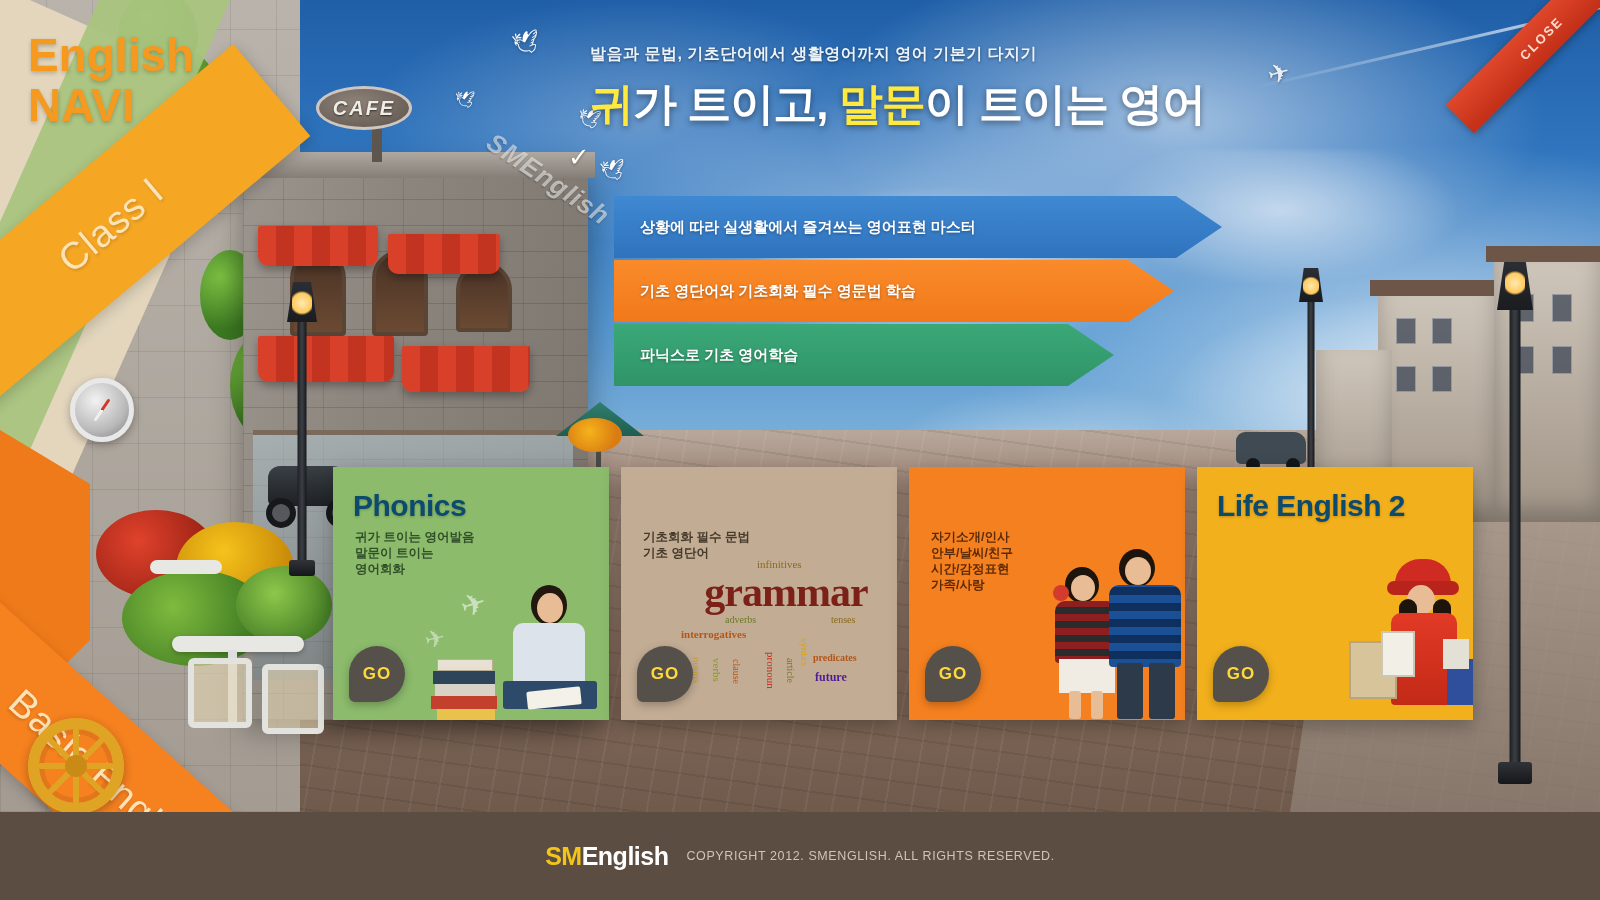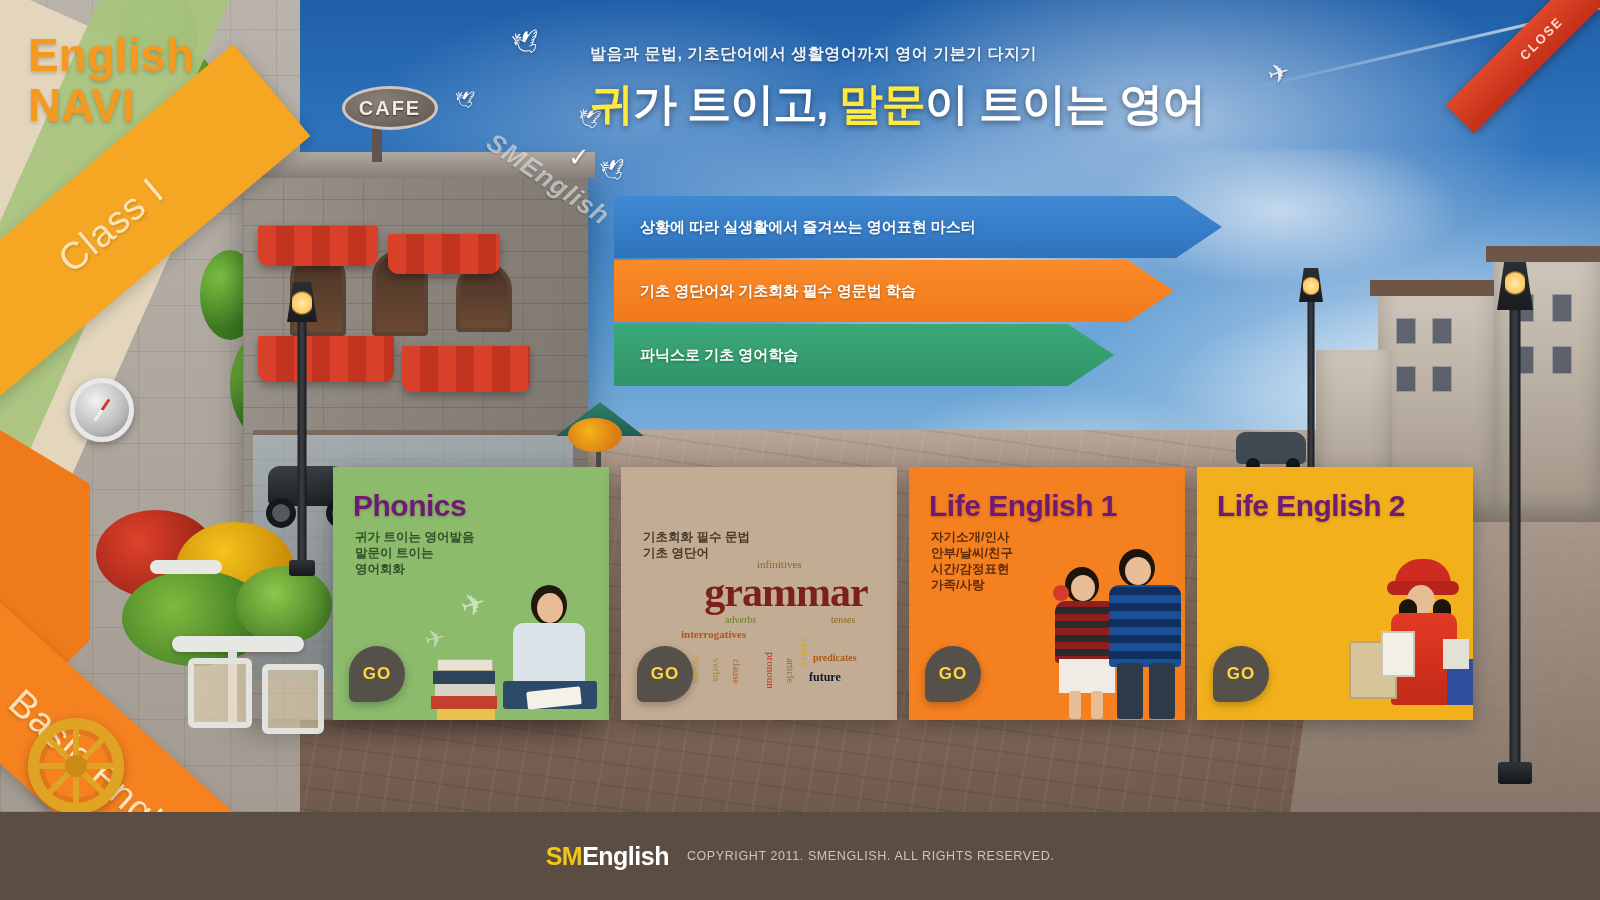--- a/index.html
+++ b/index.html
@@ -96,27 +96,28 @@
     content:""; position:absolute; inset:0;
     background-image:
       repeating-linear-gradient(0deg, rgba(0,0,0,.13) 0 1px, rgba(0,0,0,0) 1px 26px),
       repeating-linear-gradient(90deg, rgba(0,0,0,.10) 0 1px, rgba(0,0,0,0) 1px 40px);
   }
   .cafe-cornice {
     position:absolute; left:235px; top:152px; width:360px; height:26px;
     background:linear-gradient(180deg,#b0a9a1,#857e77);
   }
   .cafe-sign {
-    position:absolute; left:342px; top:86px; width:96px; height:44px;
+    position:absolute; left:316px; top:86px; width:96px; height:44px;
     border-radius:50%;
     background:radial-gradient(ellipse at 40% 35%, #8d8178, #5f554d);
     border:3px solid #cfc7bf;
     display:flex; align-items:center; justify-content:center;
     color:#f0ece6; font-size:20px; letter-spacing:2px; font-weight:700;
     text-shadow:0 1px 2px rgba(0,0,0,.6);
+    font-style:italic;
   }
   .sign-post { position:absolute; left:372px; top:128px; width:10px; height:34px; background:#5d554e; }
   .wall-logo {
     position:absolute; left:470px; top:158px; width:130px; height:60px;
     color:rgba(255,255,255,.55); font-size:26px; font-weight:700; font-style:italic;
     transform:rotate(34deg); letter-spacing:1px;
     text-shadow:0 1px 2px rgba(0,0,0,.25);
   }
   .awning {
     position:absolute; height:40px;
@@ -231,21 +232,21 @@
   .a2 { width:560px; background:linear-gradient(180deg,#fa8b2a,#f1791a); }
   .a3 { width:500px; background:linear-gradient(180deg,#3ba878,#2f9468); }
 
   
   .cards { position:absolute; left:333px; top:467px; z-index:45; display:flex; gap:12px; }
   .card {
     position:relative; width:276px; height:253px; overflow:hidden;
     box-shadow:0 6px 18px rgba(0,0,0,.28);
   }
   .card .title {
-    position:absolute; left:20px; top:22px; color:#701a75; font-size:30px; font-weight:700;
+    position:absolute; left:20px; top:22px; color:#0c4a6e; font-size:30px; font-weight:700;
     letter-spacing:-.5px; text-shadow:0 1px 3px rgba(0,0,0,.22); white-space:nowrap;
   }
   .card .desc {
     position:absolute; left:22px; top:62px; font-size:12.5px; font-weight:700;
     line-height:16px; color:#2e2a22;
   }
   .card.c1 { background:#8cbb6c; }
   .card.c2 { background:#c2ac94; }
   .card.c3 { background:#f5801f; }
   .card.c4 { background:#f2b01c; }
@@ -488,35 +489,34 @@
     <div class="card c2">
       <div class="desc" style="white-space:pre-line;">기초회화 필수 문법
 기초 영단어</div>
       <div class="gram-cloud">
         <div class="m1" style="position:absolute; left:84px; top:0;">infinitives</div>
         <div class="big" style="position:absolute; left:0; top:12px; width:226px;">grammar</div>
         <div class="m3" style="position:absolute; left:52px; top:56px;">adverbs</div>
         <div class="m2" style="position:absolute; left:8px; top:70px; font-size:11px;">interrogatives</div>
         <div class="m3" style="position:absolute; left:158px; top:56px; color:#8a6a1a;">tenses</div>
         <div class="m2" style="position:absolute; left:140px; top:94px; font-size:10px;">predicates</div>
-        <div class="m2" style="position:absolute; left:136px; top:112px; color:#0f172a;">future</div>
+        <div class="m2" style="position:absolute; left:142px; top:112px; color:#4c1d95;">future</div>
         <div class="gcol" style="left:18px; top:86px; height:50px; font-size:11px; color:#c9a227;">nouns</div>
         <div class="gcol" style="left:38px; top:84px; height:54px; font-size:11px; color:#8a9a2a;">verbs</div>
         <div class="gcol" style="left:58px; top:88px; height:48px; font-size:10px; color:#b3561a;">clause</div>
         <div class="gcol" style="left:92px; top:84px; height:54px; font-size:11px; color:#c0392b;">pronoun</div>
         <div class="gcol" style="left:112px; top:86px; height:50px; font-size:10px; color:#6e7a2a;">article</div>
         <div class="gcol" style="left:126px; top:70px; height:46px; font-size:11px; color:#d9a514;">syntax</div>
       </div>
       <div class="go">
         <span>GO</span>
       </div>
     </div>
 
     <div class="card c3">
-      <div class="title">Life English 1</div>
       <div class="desc" style="white-space:pre-line;">자기소개/인사
 안부/날씨/친구
 시간/감정표현
 가족/사랑</div>
 
       <div class="person" style="left:146px; top:78px; width:136px; height:175px;">
         <div class="ph" style="left:10px; top:22px; width:34px; height:36px; background:#1d140c;"></div>
         <div class="ph" style="left:16px; top:30px; width:24px; height:26px; background:#e8bd96;"></div>
         <div class="pb" style="left:0px; top:56px; width:62px; height:62px; background:repeating-linear-gradient(0deg,#8e1f20 0 7px,#2b2b2b 7px 14px);"></div>
         <div class="prop" style="left:4px; top:114px; width:56px; height:34px; background:#f0ece4;"></div>
@@ -550,16 +550,16 @@
         <div class="prop" style="left:96px; top:80px; width:26px; height:30px; background:#e3e0d6;"></div>
       </div>
       <div class="go">
         <span>GO</span>
       </div>
     </div>
   </div>
 
   <div class="footer">
     <div class="logo"><span class="sm">SM</span><span>English</span></div>
-    <div class="copy">COPYRIGHT 2011. SMENGLISH. ALL RIGHTS RESERVED.</div>
+    <div class="copy">COPYRIGHT 2012. SMENGLISH. ALL RIGHTS RESERVED.</div>
   </div>
 
 </div>
 
 </body></html>

